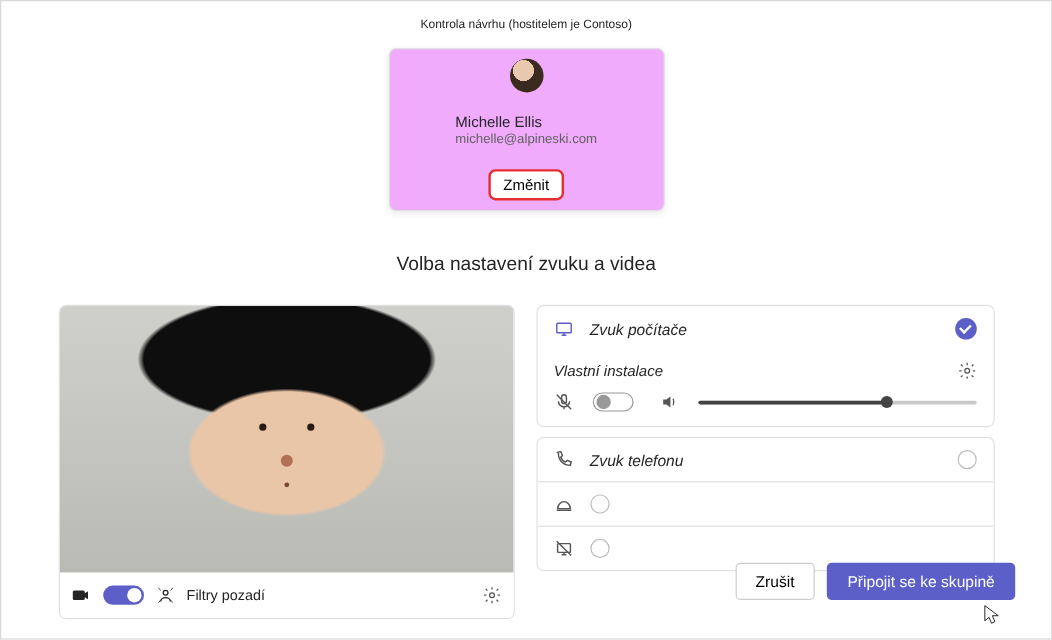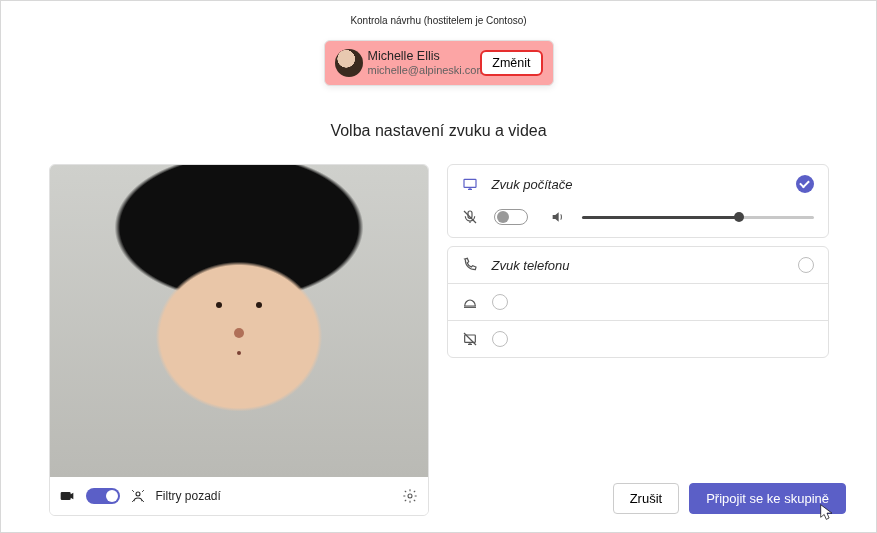--- a/index.html
+++ b/index.html
@@ -26,27 +26,28 @@
     align-items: center;
     padding: 14px 28px 16px 28px;
     position: relative;
   }
 
   .title { font-size: 10px; color: var(--text); margin-bottom: 14px; }
 
   .id-card {
     display: flex;
     align-items: center;
-    gap: 5px;
+    gap: 18px;
     border: 1px solid var(--border);
     border-radius: 6px;
     box-shadow: 0 2px 6px rgba(0,0,0,0.08);
     padding: 8px 10px;
     width: 230px;
-    background: #fca5a5;
+    background: #f0abfc;
+    flex-direction: column;
   }
   .avatar {
     width: 28px; height: 28px; border-radius: 50%;
     background: radial-gradient(circle at 40% 35%, #e8c9b0 0 35%, #3a2a1f 36% 100%);
     flex: 0 0 auto;
   }
   .id-text { display:flex; flex-direction:column; line-height:1.2; flex:1; min-width:0;}
   .id-name { font-size: 12.5px; color: var(--text); }
   .id-email { font-size: 11px; color: var(--text-sub); }
   .change-btn {
@@ -166,21 +167,21 @@
   }
   .slider::before{
     content:"";position:absolute;left:0;top:0;height:100%;width:68%;background:#444;border-radius:2px;
   }
   .slider::after{
     content:"";position:absolute;left:68%;top:50%;width:10px;height:10px;border-radius:50%;background:#444;transform:translate(-50%,-50%);
   }
 
   
   .footer {
-    position:absolute; right:30px; bottom:18px;
+    position:absolute; right:30px; bottom:32px;
     display:flex; gap:10px;
   }
   .btn {
     padding: 7px 16px;
     font-size: 13px;
     border-radius: 4px;
     cursor:pointer;
   }
   .btn-secondary { background:#fff; border:1px solid #ccc; }
   .btn-primary { background: var(--accent); color:#fff; border:1px solid var(--accent); }
@@ -242,20 +243,29 @@
         <span class="icon">
           <svg viewBox="0 0 24 24" fill="none" stroke="#5b5fc7" stroke-width="1.8">
               <rect x="3" y="5" width="18" height="12" rx="1"></rect>
               <path d="M9 20h6M12 17v3"></path>
             </svg>
         </span>
         <span class="opt-label">Zvuk počítače</span>
         <span class="radio checked"></span>
       </div>
 
+      <div class="setup-row">
+        <span style="flex:1">Vlastní instalace</span>
+        <span class="icon">
+          <svg viewBox="0 0 24 24" fill="none" stroke="#555" stroke-width="1.6">
+              <circle cx="12" cy="12" r="3"></circle>
+              <path d="M12 2v3M12 19v3M4.2 4.2l2.1 2.1M17.7 17.7l2.1 2.1M2 12h3M19 12h3M4.2 19.8l2.1-2.1M17.7 6.3l2.1-2.1"></path>
+            </svg>
+        </span>
+      </div>
 
       <div class="controls-row">
         <span class="icon">
           <svg viewBox="0 0 24 24" fill="none" stroke="#555" stroke-width="1.8">
               <rect x="9" y="3" width="6" height="11" rx="3"></rect>
               <path d="M5 11a7 7 0 0 0 14 0M12 18v3"></path>
               <line x1="3" y1="3" x2="21" y2="21"></line>
             </svg>
         </span>
         <span class="toggle off"></span>

